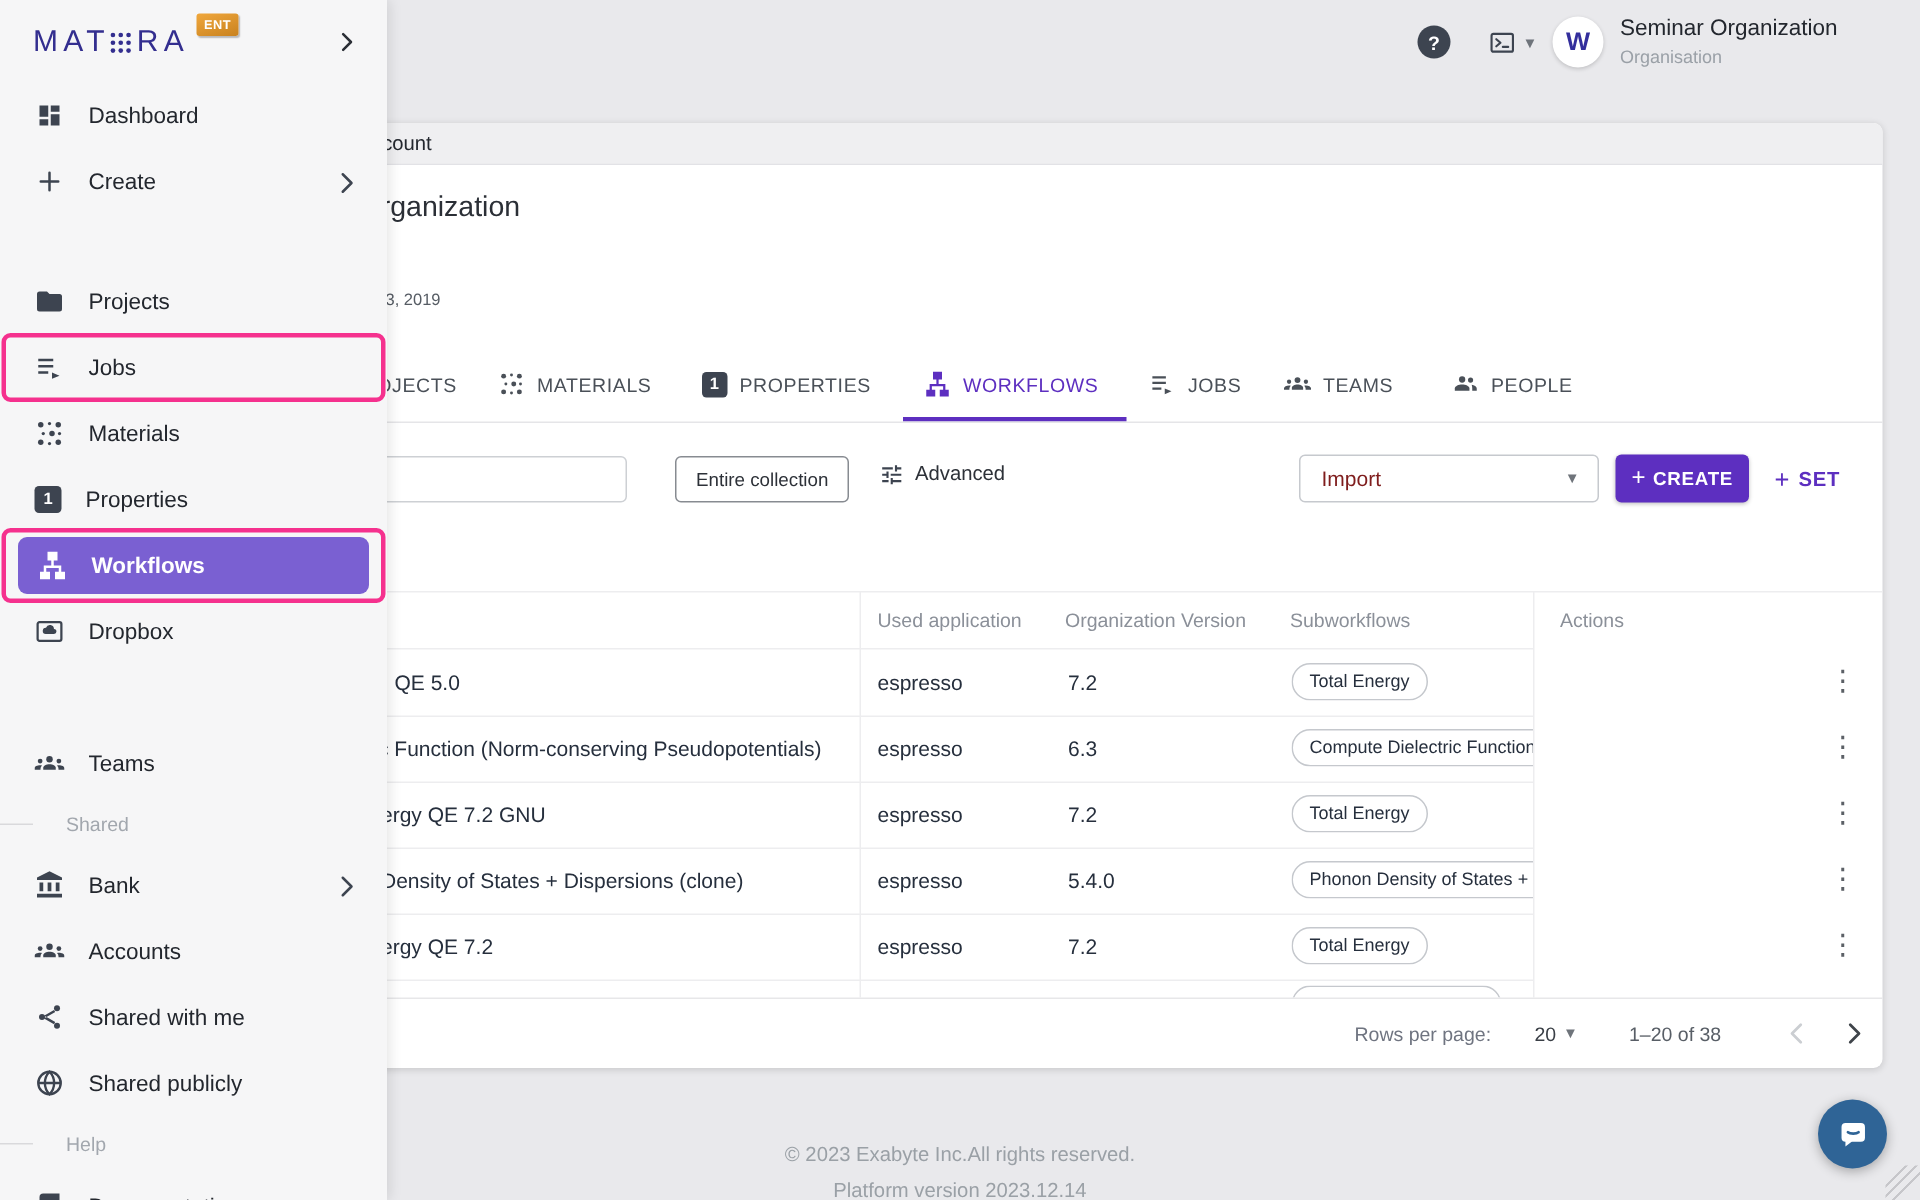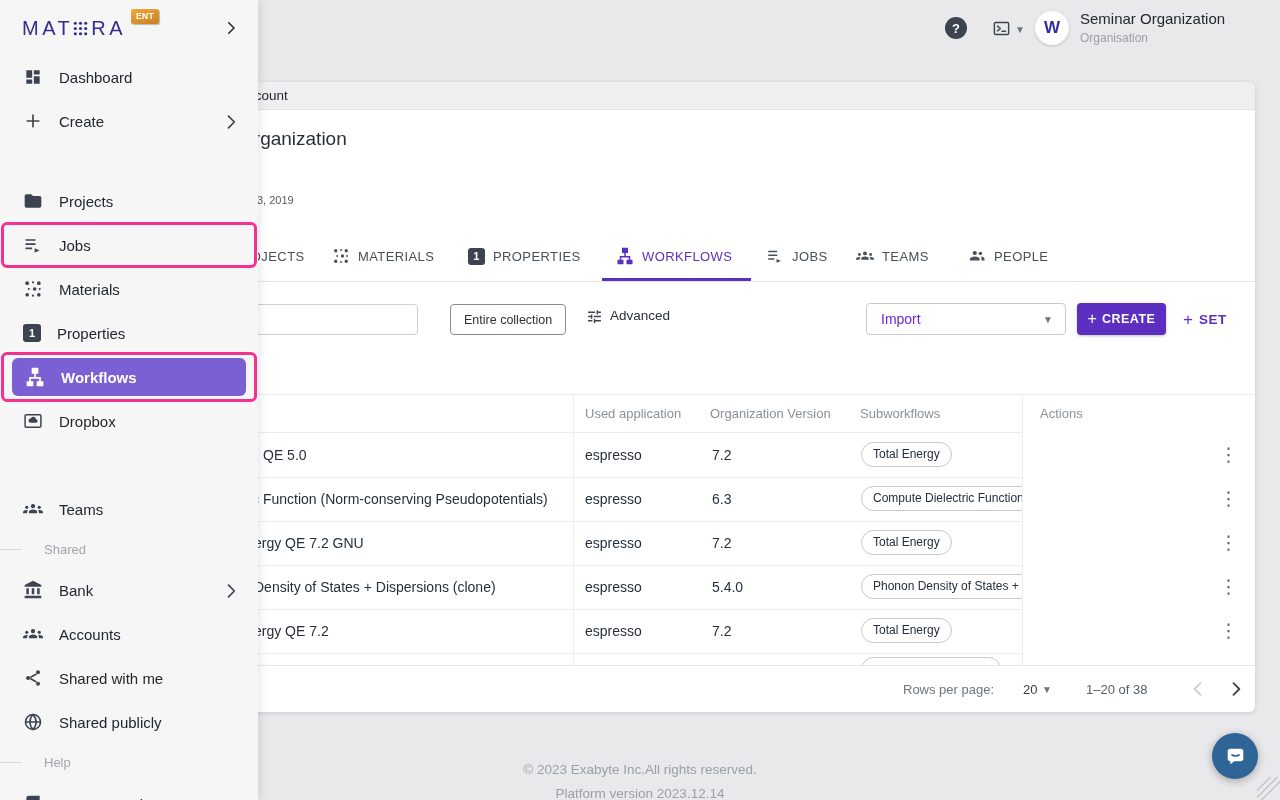--- a/index.html
+++ b/index.html
@@ -22,21 +22,21 @@
   .badge1{width:17px;height:17px;border-radius:3px;background:#3d4450;color:#fff;font-size:11px;font-weight:700;display:flex;align-items:center;justify-content:center}
   .tab-underline{left:602px;top:278px;width:149px;height:3px;background:#5d2fc0}
   .tabs-divider{left:60px;top:281px;width:1195px;height:1px;background:#e5e5e8}
 
   
   .search-input{left:150px;top:304px;width:268px;height:31px;border:1px solid #cdd0d4;border-radius:4px;background:#fff;font-size:13px;padding:0 10px;color:#23272e;outline:none}
   .btn-outline{left:450px;top:304px;height:31px;padding:0 13px;border:1px solid #878b91;border-radius:4px;background:#fff;font-size:12.5px;color:#2d3138;display:flex;align-items:center;cursor:pointer}
   .adv{left:586px;top:308px;display:flex;gap:7px;color:#2d3138;font-size:13.5px;cursor:pointer}
   .adv svg{width:17px;height:17px;color:#3d4450}
   .import-select{left:866px;top:303px;width:200px;height:32px;border:1px solid #c6c9ce;border-radius:4px;background:#fff;display:flex;align-items:center;padding:0 12px 0 14px;cursor:pointer}
-  .import-select .ph{font-size:14px;color:#6d28d9;flex:1}
+  .import-select .ph{font-size:14px;color:#7f1d1d;flex:1}
   .caret{font-size:10px;color:#6f747b}
   .btn-create{left:1077px;top:303px;width:89px;height:32px;background:#5d2fc0;border-radius:4px;color:#fff;display:flex;align-items:center;justify-content:center;gap:5px;cursor:pointer;box-shadow:0 1px 3px rgba(0,0,0,.25)}
   .btn-create .plus{font-size:16px;font-weight:400;line-height:1}
   .btn-create .lbl{font-size:12.5px;font-weight:700;letter-spacing:.5px}
   .btn-set{left:1183px;top:303px;height:32px;display:flex;align-items:center;gap:6px;color:#5d2fc0;cursor:pointer}
   .btn-set .plus{font-size:17px;font-weight:400;line-height:1}
   .btn-set .lbl{font-size:13.5px;font-weight:700;letter-spacing:.5px}
 
   
   .hline{background:#ededef;height:1px}

